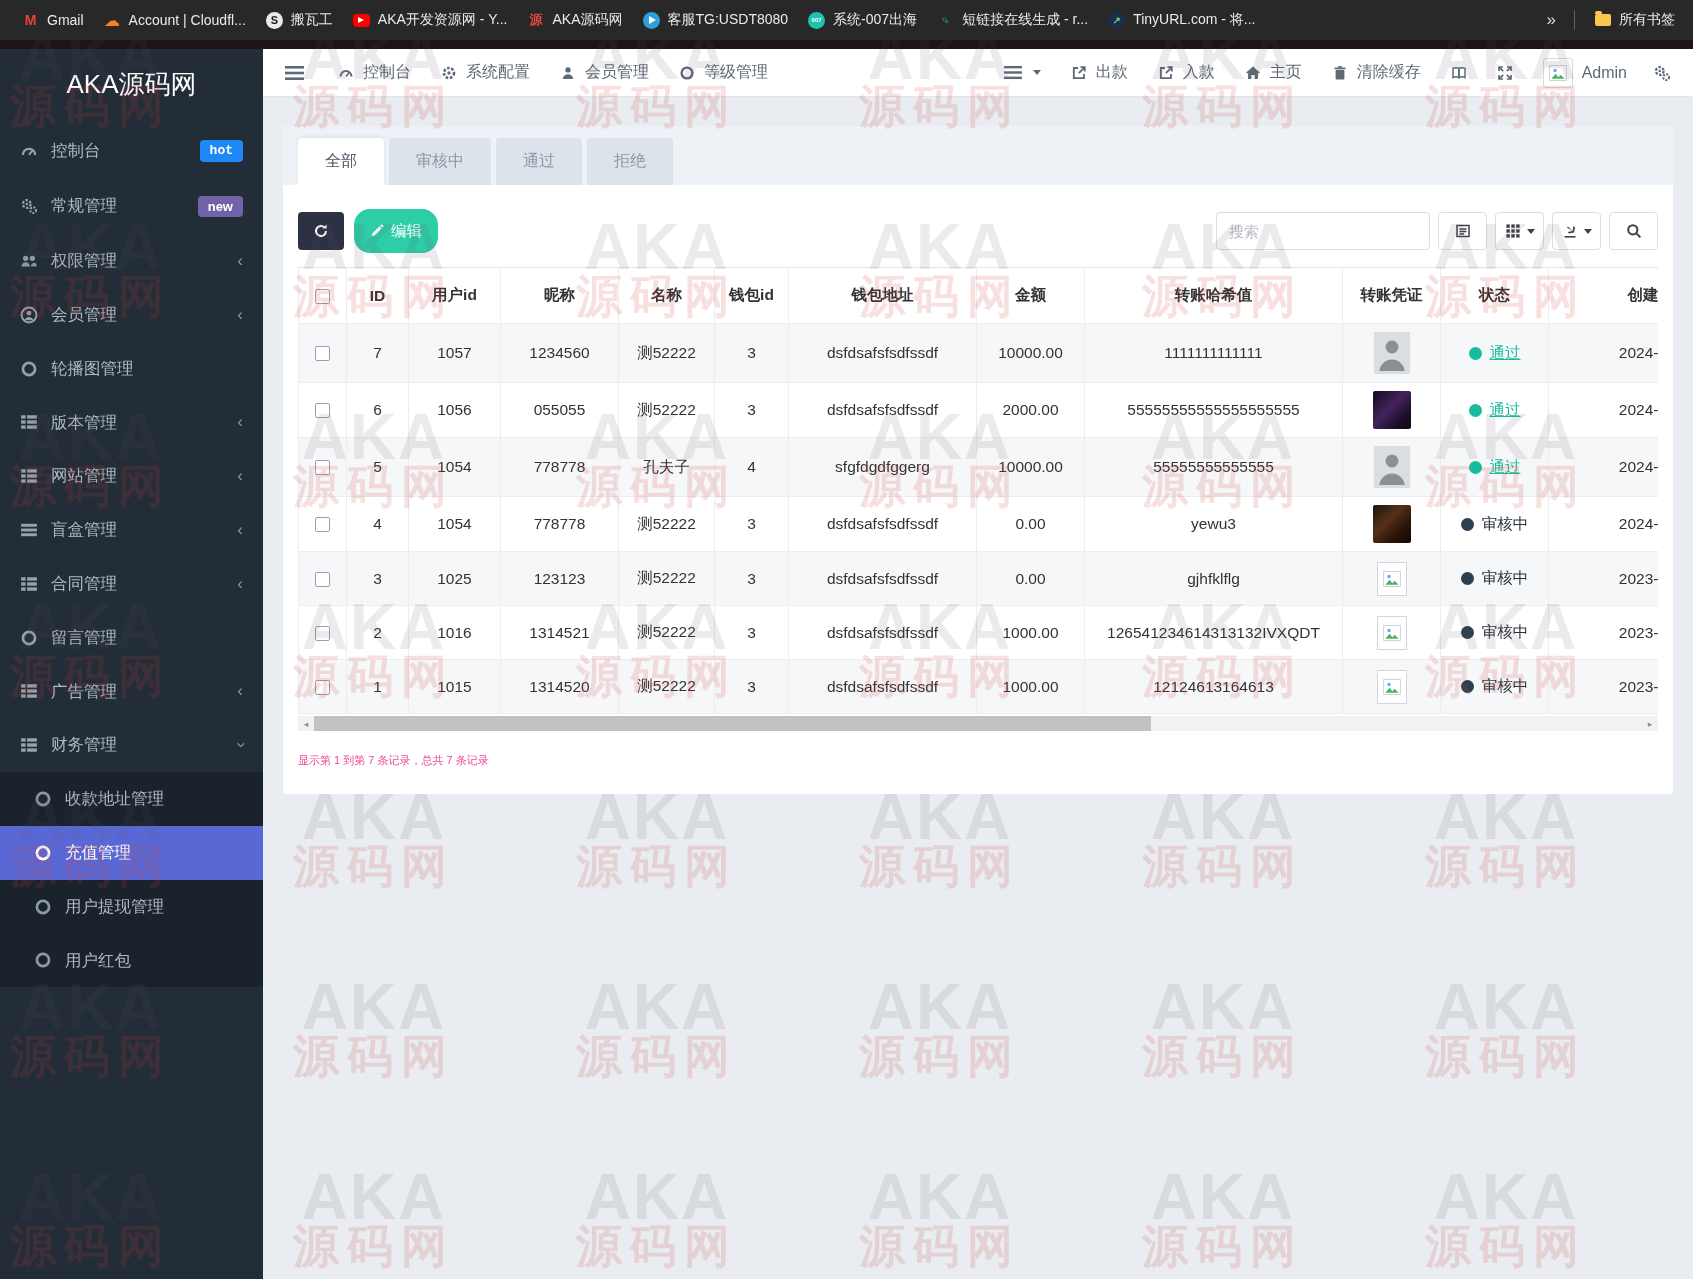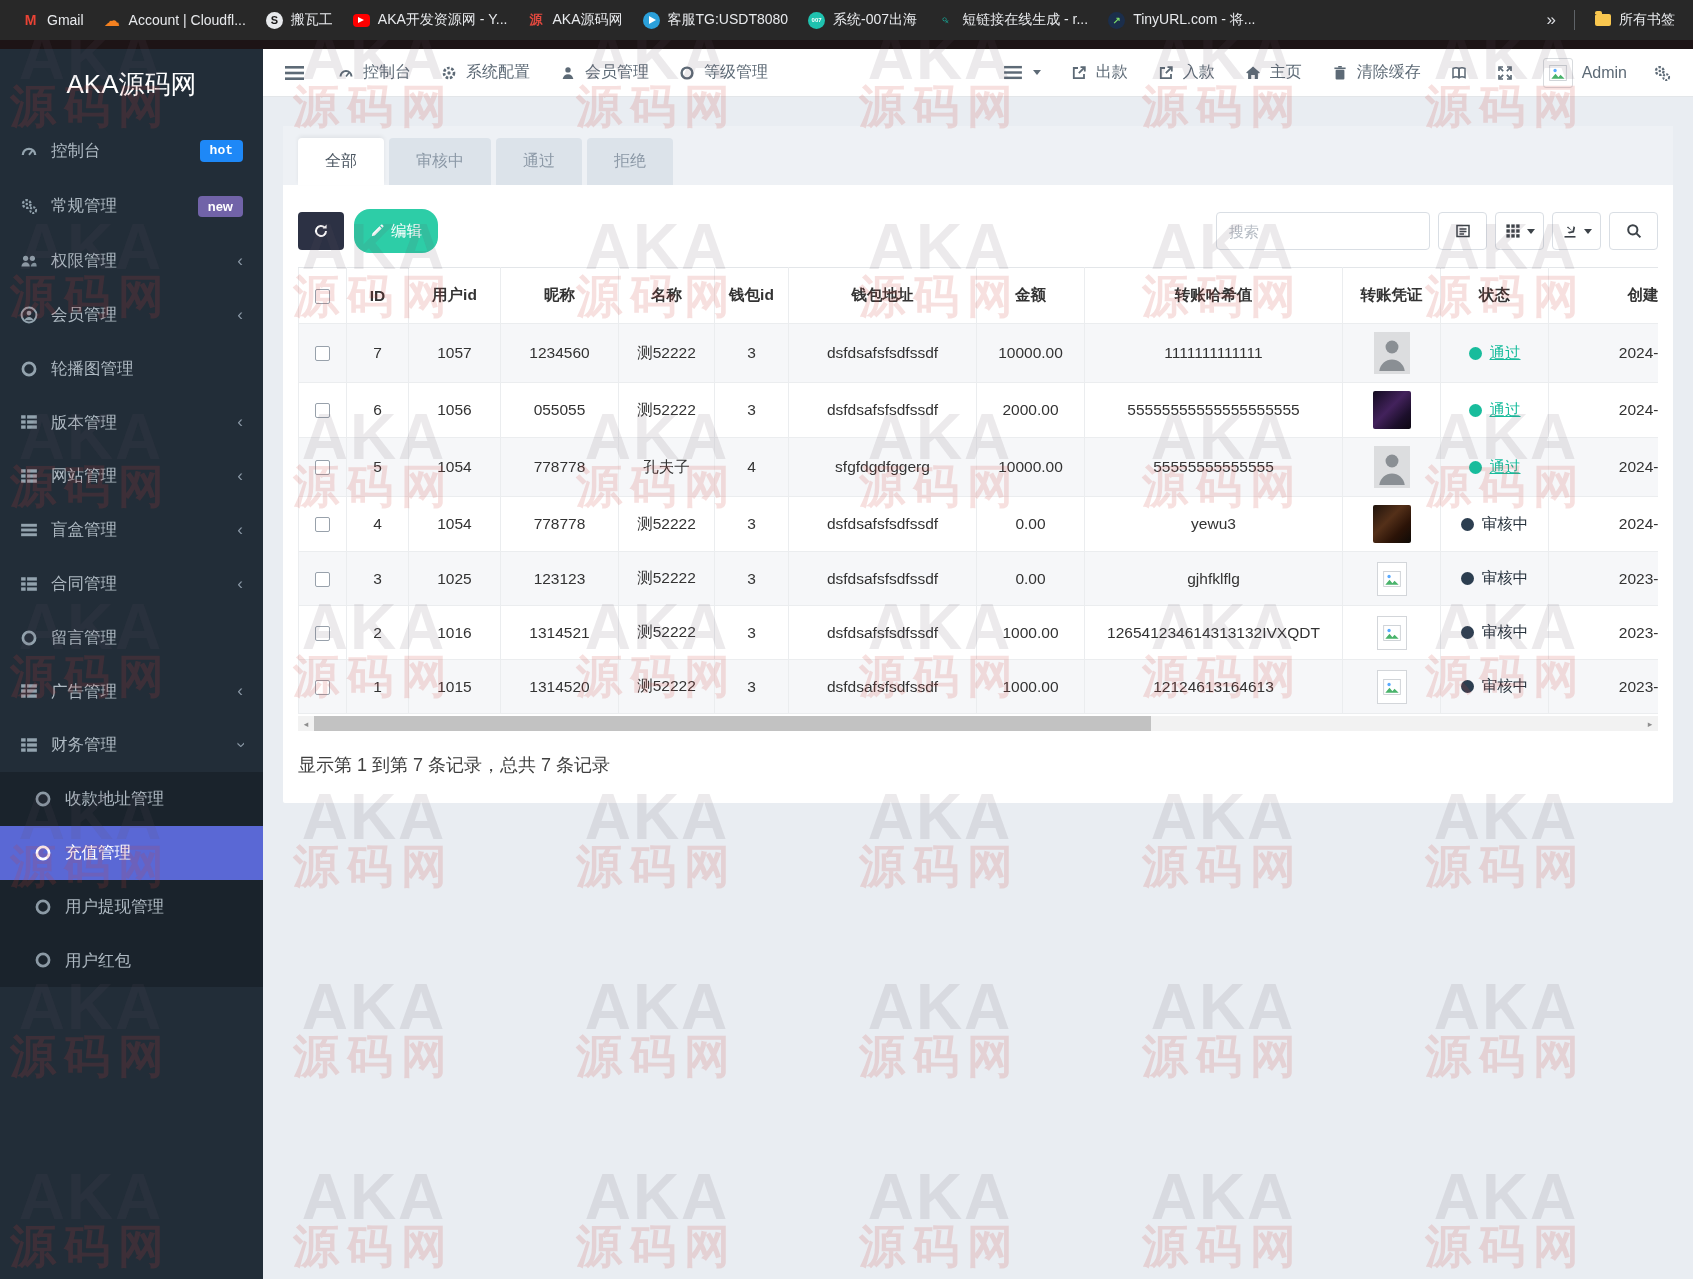--- a/index.html
+++ b/index.html
@@ -143,21 +143,21 @@
   .status.pending{color:#27323d;}
   .status.pending .dot{background:#2c3e50;}
 
   
   .hscroll{display:flex;align-items:stretch;height:15px;margin-top:2px;background:#f2f2f2;}
   .sb-arrow{width:16px;display:inline-flex;align-items:center;justify-content:center;
     color:#8f8f8f;font-size:9px;background:#f2f2f2;cursor:pointer;user-select:none;}
   .sb-track{flex:1;position:relative;background:#f2f2f2;}
   .sb-thumb{position:absolute;left:0;top:0;bottom:0;width:63%;background:#c2c2c2;cursor:pointer;}
 
-  .summary{margin-top:22px;font-size:18px;color:#404040;}
+  .summary{margin-top:22px;font-size:11px;color:#ec4899;}
 
   
   #watermark{position:absolute;top:40px;left:0;right:0;bottom:0;overflow:hidden;
     pointer-events:none;z-index:60;}
   .wm{position:absolute;width:272px;text-align:center;line-height:1;}
   .wm .l1{display:block;font-size:64px;font-weight:800;letter-spacing:2px;color:rgba(95,82,98,.12);}
   .wm .l2{display:block;font-size:46px;font-weight:800;letter-spacing:8px;color:rgba(205,62,55,.16);margin-top:-6px;}
 </style>
 </head>
 <body>

